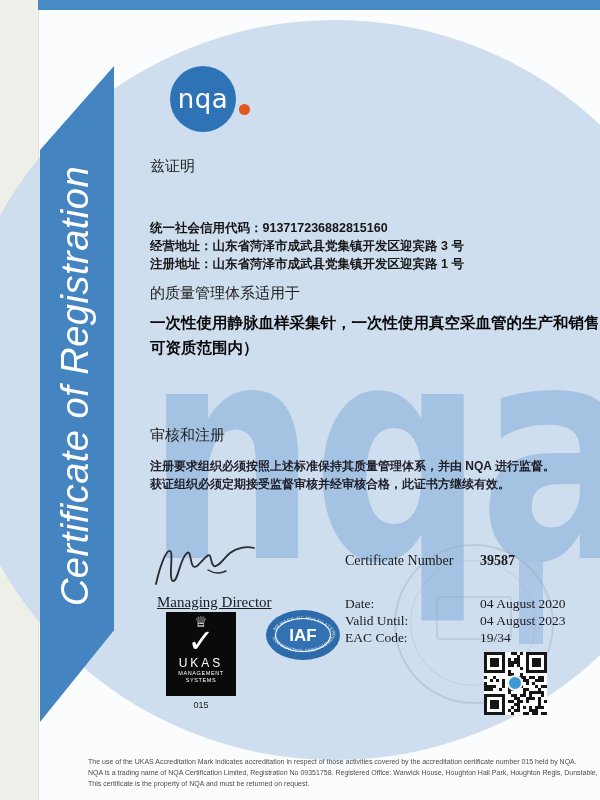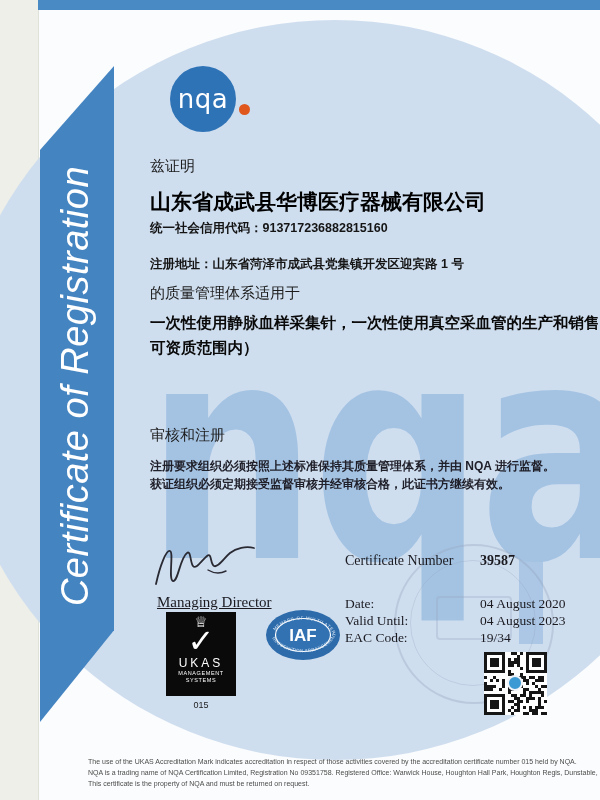--- a/index.html
+++ b/index.html
@@ -102,22 +102,22 @@
 
   <div class="abs band"></div>
   <div class="abs band-text">Certificate of Registration</div>
 
   <div class="abs logo-circle">
     <span>nqa</span>
   </div>
   <div class="abs logo-dot"></div>
 
   <div class="abs cn t-intro">兹证明</div>
-  <div class="abs cn t-company">山东省成武县华博医疗器械有限公司</div>
   <div class="abs cn t-credit">统一社会信用代码：913717236882815160</div>
+  <div class="abs cn t-addr1">经营地址：山东省菏泽市成武县党集镇开发区迎宾路 3 号</div>
   <div class="abs cn t-addr2">注册地址：山东省菏泽市成武县党集镇开发区迎宾路 1 号</div>
   <div class="abs cn t-scope-intro">的质量管理体系适用于</div>
   <div class="abs cn t-scope">一次性使用静脉血样采集针，一次性使用真空采血管的生产和销售（许可资质范围内）</div>
   <div class="abs cn t-audit">审核和注册</div>
 
   <div class="abs cn note n1">注册要求组织必须按照上述标准保持其质量管理体系，并由 NQA 进行监督。</div>
   <div class="abs cn note n2">获证组织必须定期接受监督审核并经审核合格，此证书方继续有效。</div>
 
   <svg class="abs sig" width="115" height="52" viewBox="0 0 115 52">
     <path d="M6,44 C10,26 16,10 20,11 C24,12 18,40 23,41 C28,42 30,18 37,13 C41,10 40,22 43,26 C46,30 52,20 57,16 C62,12 60,24 64,26 C68,28 74,18 80,13 C86,8 96,6 104,8" fill="none" stroke="#2a2a33" stroke-width="1.8" stroke-linecap="round"></path>

